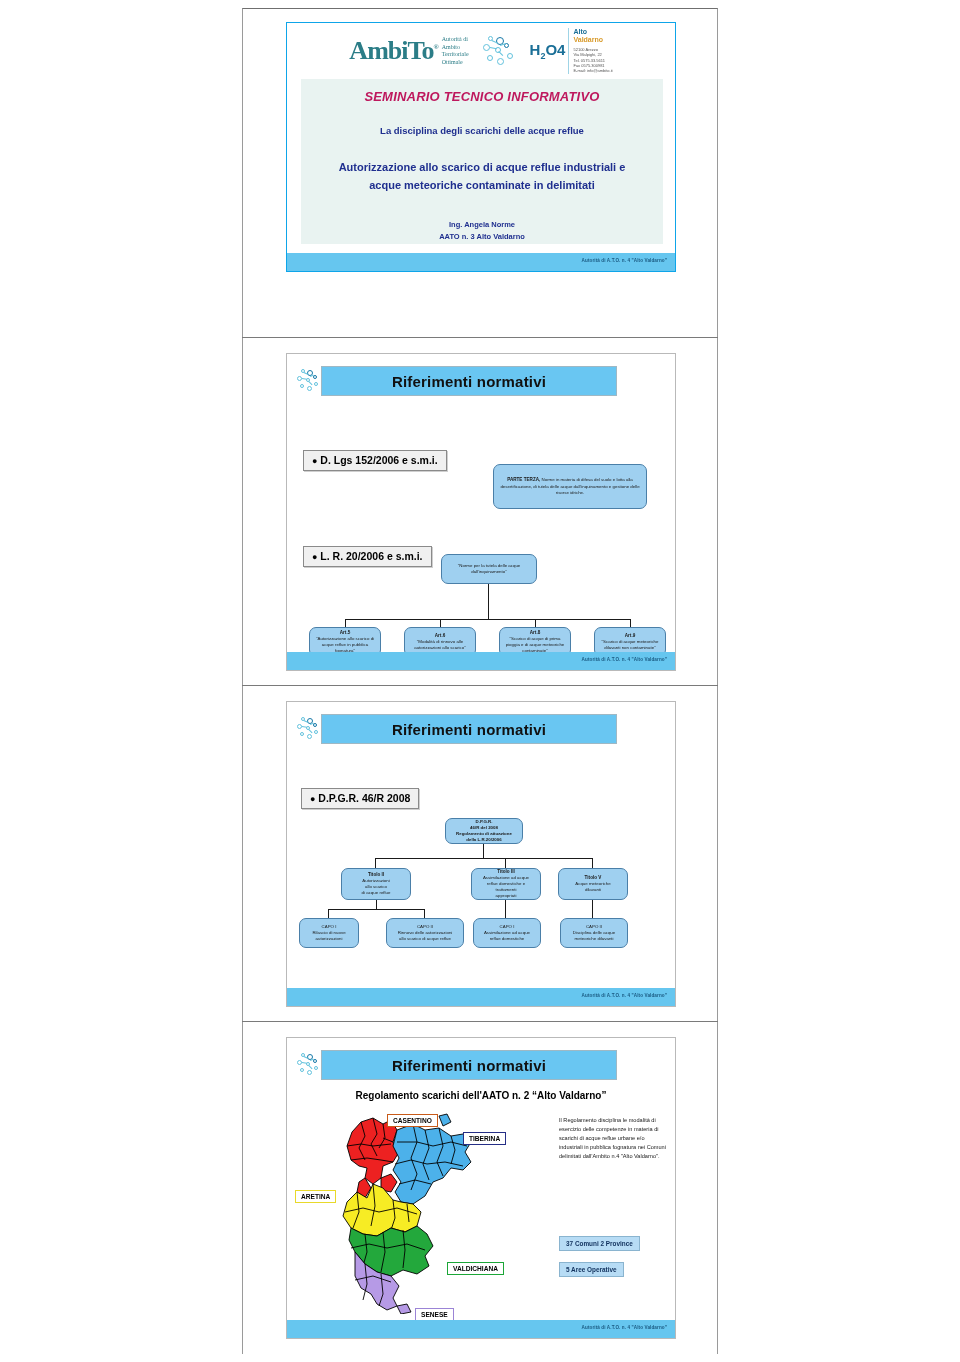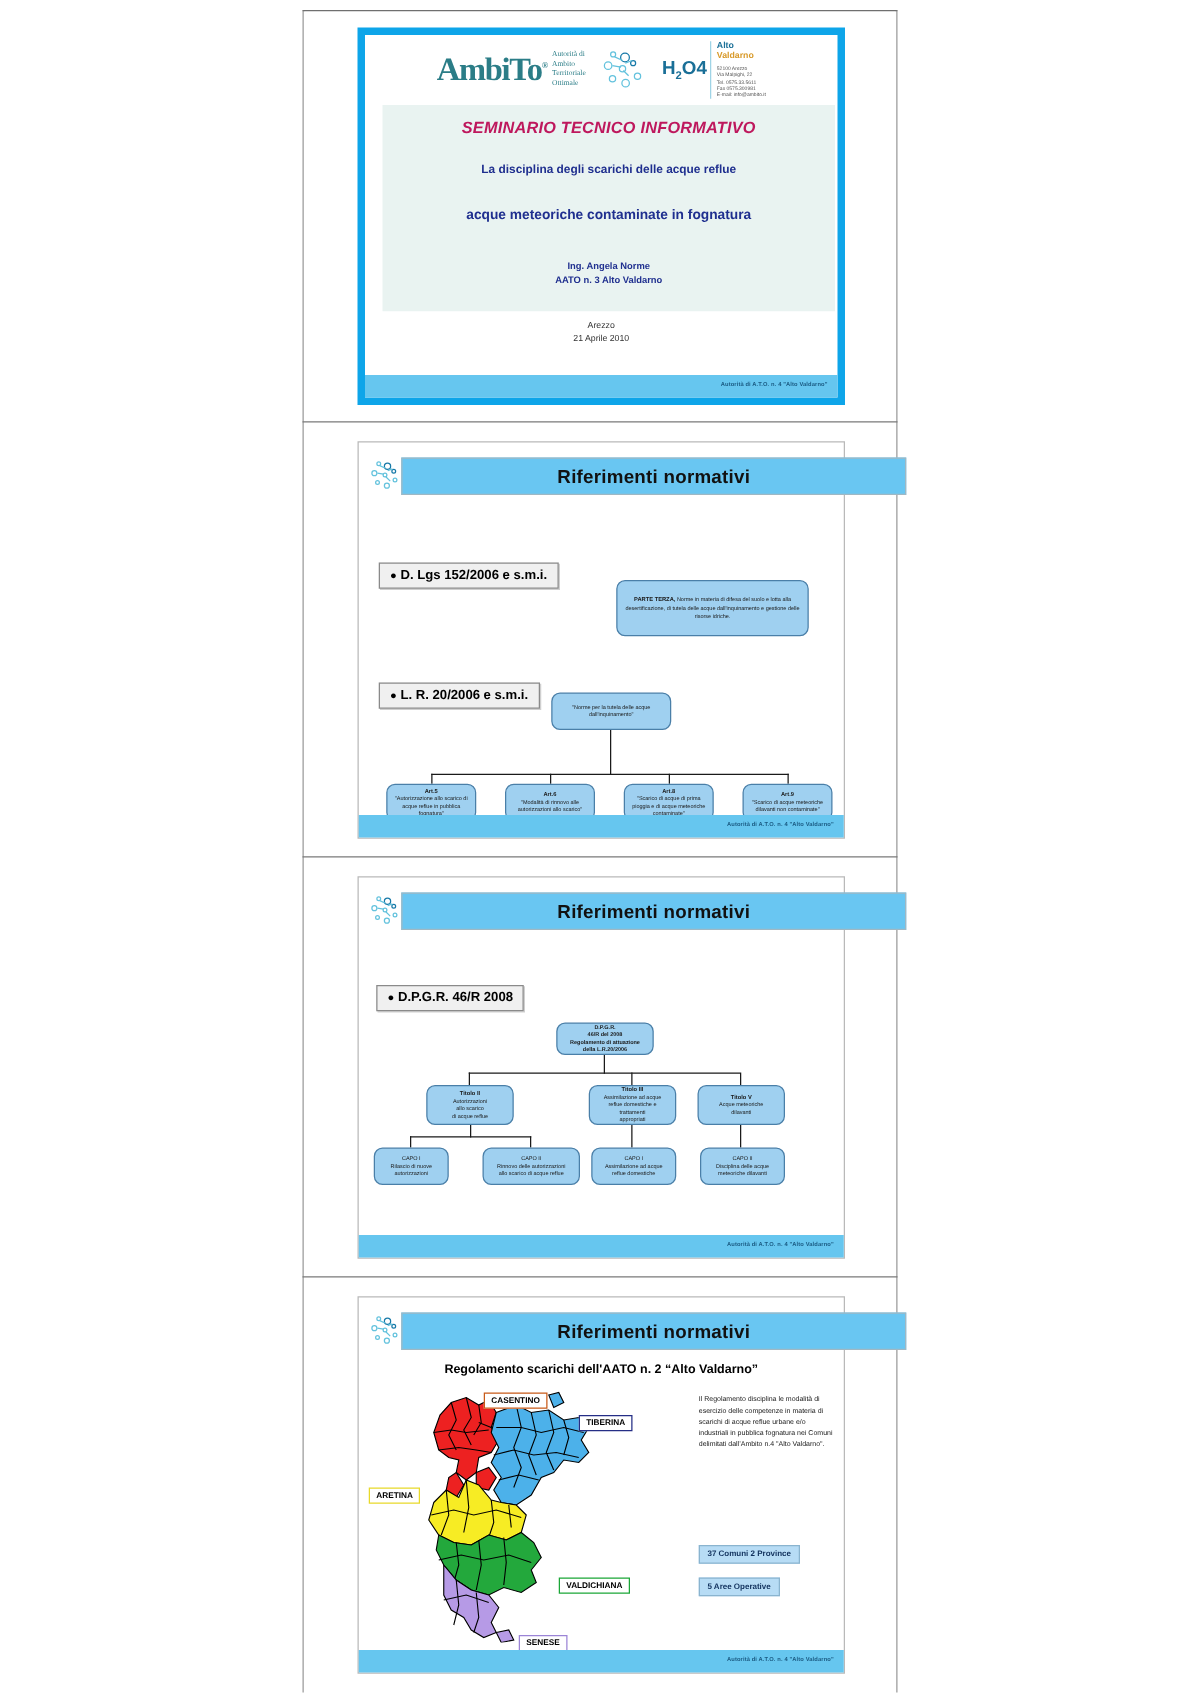--- a/index.html
+++ b/index.html
@@ -35,21 +35,21 @@
     position: absolute;
     left: 44px;
     top: 14px;
     width: 390px;
     background: #ffffff;
     border: 1px solid #b9b9b9;
   }
 
   
   #slide1-wrap { top: 8px; height: 330px; }
-  #slide1 { height: 302px; border: 6px solid #0ea5e9; }
+  #slide1 { height: 250px; border: 1px solid #0ea5e9; }
 
   .logo-row {
     position: absolute;
     left: 0; top: 6px; width: 100%;
     height: 44px;
     display: flex;
     align-items: center;
     justify-content: center;
     gap: 14px;
   }
@@ -135,21 +135,21 @@
   #slide2-wrap { top: 339px; height: 347px; }
   #slide3-wrap { top: 687px; height: 335px; }
   #slide4-wrap { top: 1023px; height: 331px; border-bottom: none; }
   #slide2 { height: 318px; }
   #slide3 { height: 306px; }
   #slide4 { height: 302px; }
 
   .head-row { position: absolute; left: 10px; top: 12px; display: flex; align-items: center; }
   .head-icon { width: 26px; height: 26px; position: relative; }
   .head-bar {
-    width: 404px; height: 30px;
+    width: 296px; height: 30px;
     background: #69c6f2;
     border: 1px solid #9fb8c4;
     display: flex; align-items: center; justify-content: center;
     margin-left: -2px;
   }
   .head-bar .ht {
     font-size: 15px; font-weight: bold; color: #111; letter-spacing: .2px;
   }
 
   .bullet-box {
@@ -254,21 +254,22 @@
               <div>E-mail: info@ambito.it</div>
           </div>
         </div>
       </div>
     </div>
 
     <div class="title-box">
       <div class="t-main">SEMINARIO TECNICO INFORMATIVO</div>
       <div class="t-sub1">La disciplina degli scarichi delle acque reflue</div>
       <div class="t-sub2">
-        <div>acque meteoriche contaminate in fognatura</div>
+        <div>Autorizzazione allo scarico  di acque reflue industriali e</div>
+        <div>acque meteoriche contaminate in delimitati</div>
       </div>
       <div class="t-author">
         <div>Ing. Angela Norme</div>
         <div>AATO n. 3 Alto Valdarno</div>
       </div>
     </div>
 
     <div class="t-place">
       <div>Arezzo</div>
       <div>21  Aprile 2010</div>

